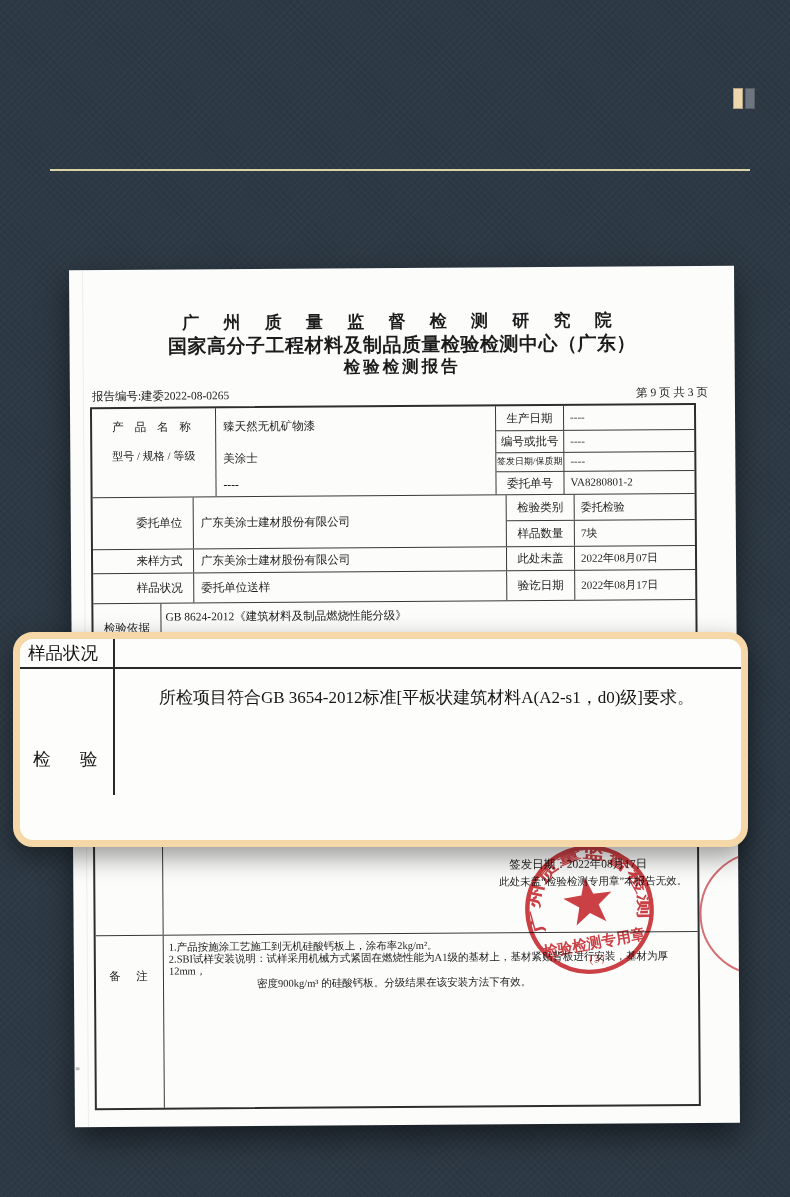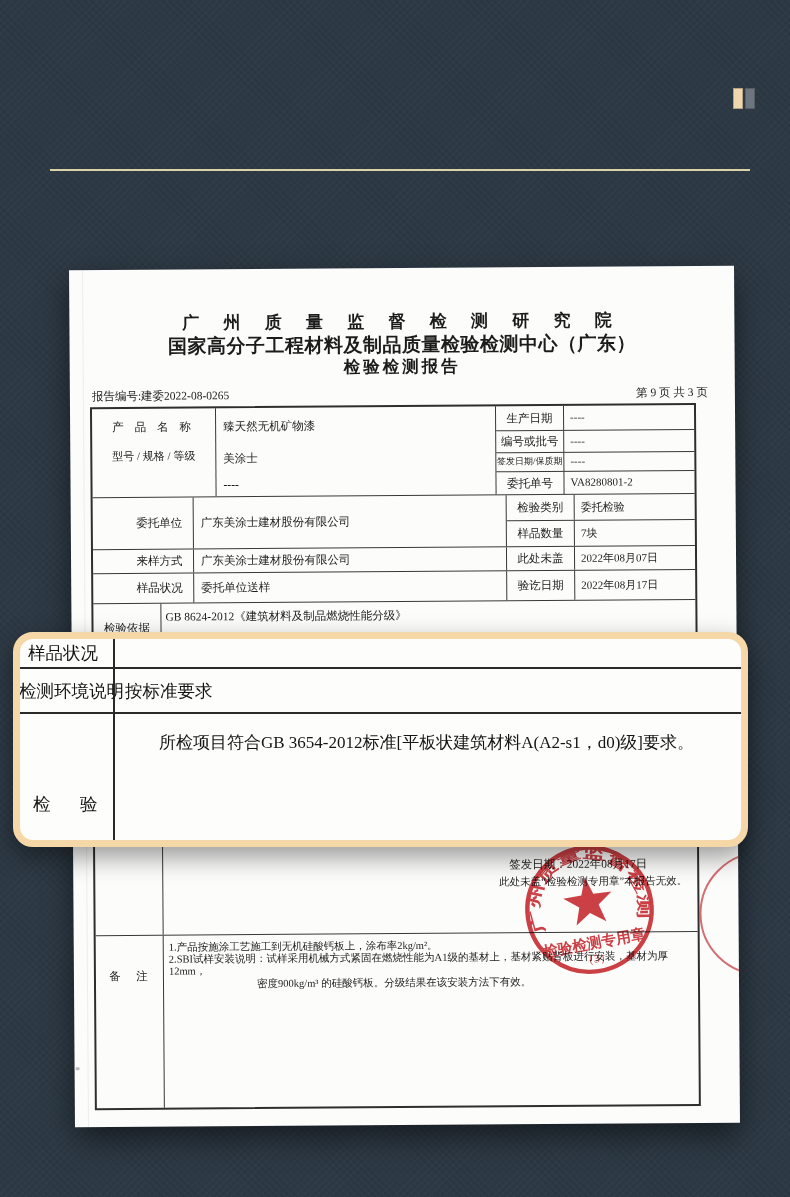--- a/index.html
+++ b/index.html
@@ -225,25 +225,19 @@
       <text x="70" y="124" text-anchor="middle" fill="#c8262c" font-size="12" font-family="'Liberation Serif',serif">（3）</text>
     </svg>
 
     <div class="stamp2"></div>
   </div>
 
   <div class="magnifier">
     <div class="mag-row mr1">
       <div class="mag-lab">样品状况</div>
     </div>
-    <div class="mag-row mr2">
-      <div class="mag-lab">
-        <span>检测环境说明</span>
-      </div>
-      <div class="mag-val">按标准要求</div>
-    </div>
     <div class="mag-row mr3">
       <div class="mag-lab">检　验</div>
       <div class="mag-val">所检项目符合GB 3654-2012标准[平板状建筑材料A(A2-s1，d0)级]要求。</div>
     </div>
   </div>
 
 </div>
 
 </body></html>

